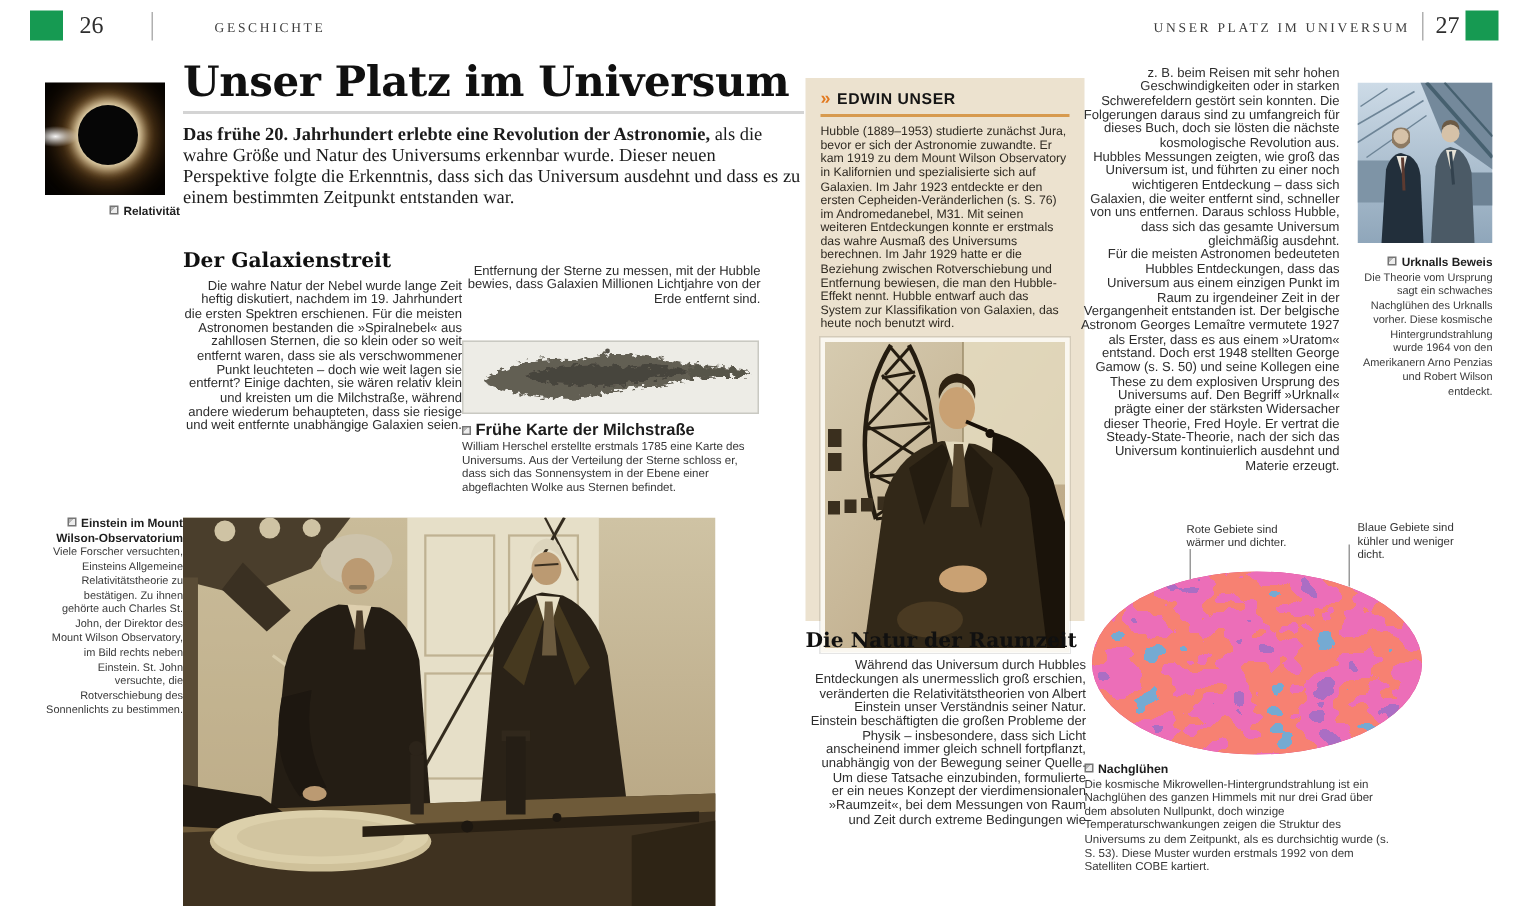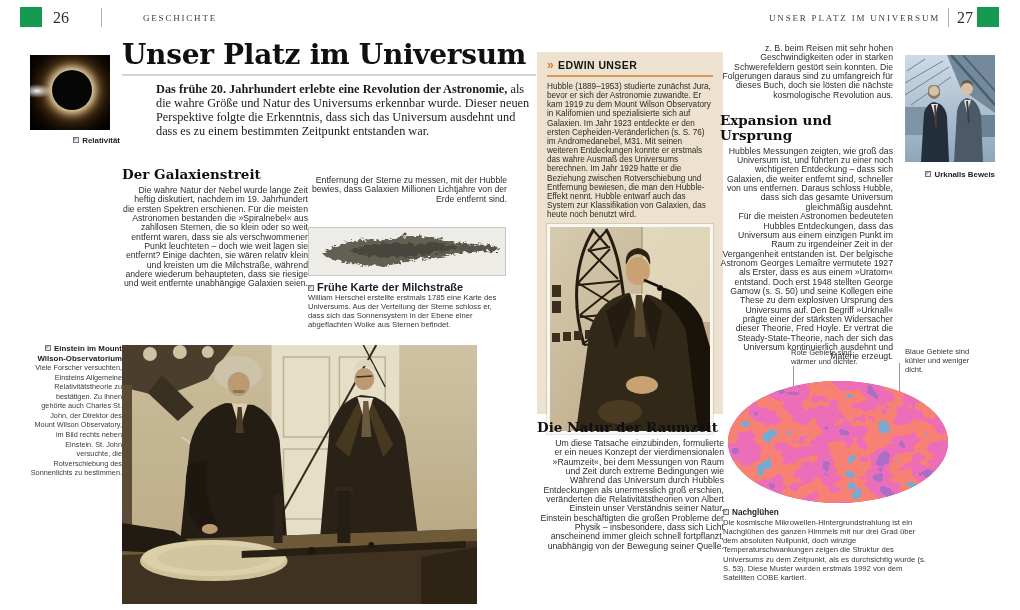--- a/index.html
+++ b/index.html
@@ -10,21 +10,21 @@
 
   
   .greensq { background:#169a52; }
   .hdr-num { font:400 16px/1 "Liberation Serif", serif; color:#2e2e2e; }
   .hdr-sec { font:400 9px/1 "Liberation Serif", serif; letter-spacing:1.8px; color:#3c3c3c; }
   .vline { width:1px; background:#b0b0b0; }
 
   
   h1 { font:700 28px/1.05 "DejaVu Serif", serif; color:#101010; letter-spacing:-0.3px; }
   .rule-title { height:2px; background:#d4d4d4; }
-  .intro { font:400 12.3px/13.7px "Liberation Serif", serif; color:#1b1b1b;margin-left:34px; }
+  .intro { font:400 12.3px/13.7px "Liberation Serif", serif; color:#1b1b1b; }
   .intro .b { font-weight:700; }
 
   h2 { font:700 13.5px/1.1 "DejaVu Serif", serif; color:#101010; margin-bottom:4px; }
 
   .body { font:400 8.7px/9.35px "Liberation Sans", sans-serif; color:#2d2d2d;text-align:right; }
   .indent { text-indent:10px; }
 
   .note { font:400 7.3px/9.55px "Liberation Sans", sans-serif; color:#3a3a3a;text-align:right; }
   .ntitle { font-size:7.9px; font-weight:700; color:#1d1d1d; line-height:9.6px; }
   .nicon { display:inline-block; width:6px; height:6px; border:1px solid #757575;
@@ -231,27 +231,26 @@
       <path d="M80,66 L96,67 L88,92 Z" fill="#e3d9bd"></path>
       <path d="M86,68 L92,68 L96,110 L84,110 Z" fill="#55452c"></path>
       <ellipse cx="70" cy="185" rx="22" ry="12" fill="#4a3a22"></ellipse>
       <ellipse cx="92" cy="158" rx="16" ry="9" fill="#c9a173"></ellipse>
     </svg>
   </div>
 </div>
 
 <div class="abs" style="left:537px;top:420px;width:187px;">
   <h2>Die Natur der Raumzeit</h2>
+  <p class="body">Während das Universum durch Hubbles Entdeckungen als unermesslich groß erschien, veränderten die Relativitätstheorien von Albert Einstein unser Verständnis seiner Natur. Einstein beschäftigten die großen Probleme der Physik – insbesondere, dass sich Licht anscheinend immer gleich schnell fortpflanzt, unabhängig von der Bewegung seiner Quelle.</p>
   <p class="body indent">Um diese Tatsache einzubinden, formulierte er ein neues Konzept der vierdimensionalen »Raumzeit«, bei dem Messungen von Raum und Zeit durch extreme Bedingungen wie</p>
-  <p class="body">Während das Universum durch Hubbles Entdeckungen als unermesslich groß erschien, veränderten die Relativitätstheorien von Albert Einstein unser Verständnis seiner Natur. Einstein beschäftigten die großen Probleme der Physik – insbesondere, dass sich Licht anscheinend immer gleich schnell fortpflanzt, unabhängig von der Bewegung seiner Quelle.</p>
 </div>
 
 <div class="abs" style="left:720px;top:44px;width:173px;">
   <p class="body">z. B. beim Reisen mit sehr hohen Geschwindigkeiten oder in starken Schwerefeldern gestört sein konnten. Die Folgerungen daraus sind zu umfangreich für dieses Buch, doch sie lösten die nächste kosmologische Revolution aus.</p>
-  <h2 style="margin-top:13px;">Expansion und Ursprung</h2>
   <p class="body">Hubbles Messungen zeigten, wie groß das Universum ist, und führten zu einer noch wichtigeren Entdeckung – dass sich Galaxien, die weiter entfernt sind, schneller von uns entfernen. Daraus schloss Hubble, dass sich das gesamte Universum gleichmäßig ausdehnt.</p>
   <p class="body indent">Für die meisten Astronomen bedeuteten Hubbles Entdeckungen, dass das Universum aus einem einzigen Punkt im Raum zu irgendeiner Zeit in der Vergangenheit entstanden ist. Der belgische Astronom Georges Lemaître vermutete 1927 als Erster, dass es aus einem »Uratom« entstand. Doch erst 1948 stellten George Gamow (s. S. 50) und seine Kollegen eine These zu dem explosiven Ursprung des Universums auf. Den Begriff »Urknall« prägte einer der stärksten Widersacher dieser Theorie, Fred Hoyle. Er vertrat die Steady-State-Theorie, nach der sich das Universum kontinuierlich ausdehnt und Materie erzeugt.</p>
 </div>
 
 <div class="abs" style="left:905px;top:55px;width:90px;height:107px;">
   <svg width="90" height="107" viewBox="0 0 90 107" preserveAspectRatio="none">
     <defs>
       <linearGradient id="pg" x1="0" y1="0" x2="0" y2="1">
         <stop offset="0" stop-color="#cddbe7"></stop>
           <stop offset="1" stop-color="#8fa6ba"></stop>
@@ -277,20 +276,21 @@
     <path d="M56,32 Q56,25 62,25 Q68,25 68,32 Q65,28 62,28 Q59,28 56,32 Z" fill="#6b5a45"></path>
     <circle cx="62" cy="34" r="6" fill="#d6c2a8"></circle>
     <path d="M49,107 L52,56 Q55,44 62,43 L68,45 Q74,50 76,60 L78,107 Z" fill="#4b5a66"></path>
     <path d="M59,45 L66,45 L62,58 Z" fill="#e6e2d6"></path>
     <line x1="62" y1="46" x2="64" y2="68" stroke="#33424e" stroke-width="2"></line>
   </svg>
 </div>
 
 <div class="abs note" style="left:905px;top:170px;width:90px;">
   <div class="ntitle"><span class="nicon"></span><span>Urknalls Beweis</span></div>
+  <div>Die Theorie vom Ursprung sagt ein schwaches Nachglühen des Urknalls vorher. Diese kosmische Hintergrundstrahlung wurde 1964 von den Amerikanern Arno Penzias und Robert Wilson entdeckt.</div>
 </div>
 
 <div class="abs maplbl" style="left:791px;top:348px;width:88px;">Rote Gebiete sind wärmer und dichter.</div>
 <div class="abs leader" style="left:793px;top:366px;height:20px;"></div>
 <div class="abs maplbl" style="left:905px;top:347px;width:84px;">Blaue Gebiete sind kühler und weniger dicht.</div>
 <div class="abs leader" style="left:899px;top:363px;height:28px;"></div>
 
 <div class="abs" style="left:728px;top:381px;width:220px;height:122px;">
   <svg width="220" height="122" viewBox="0 0 220 122">
     <defs>

